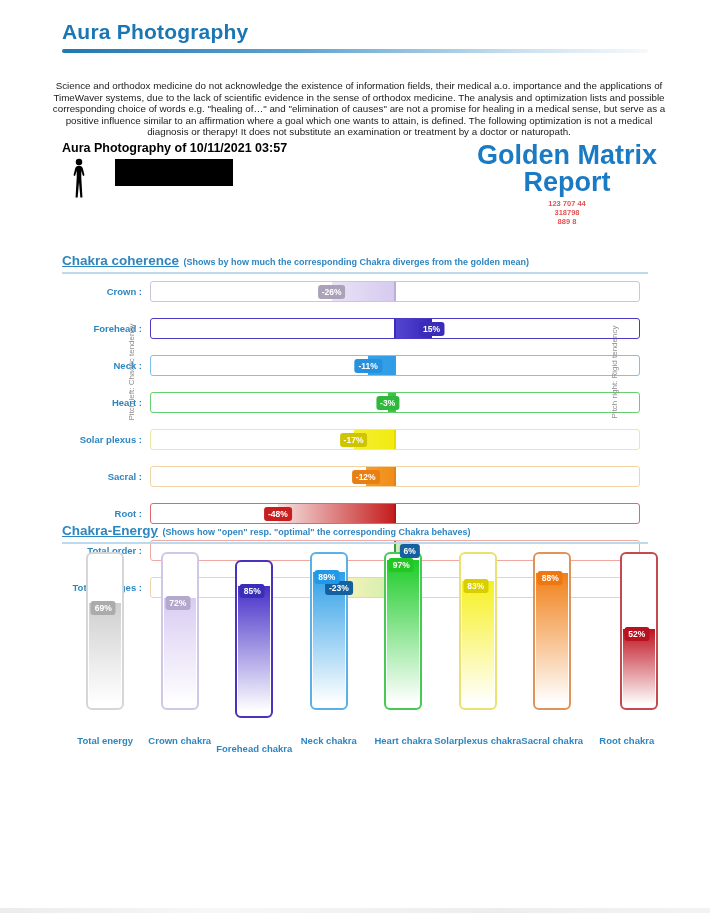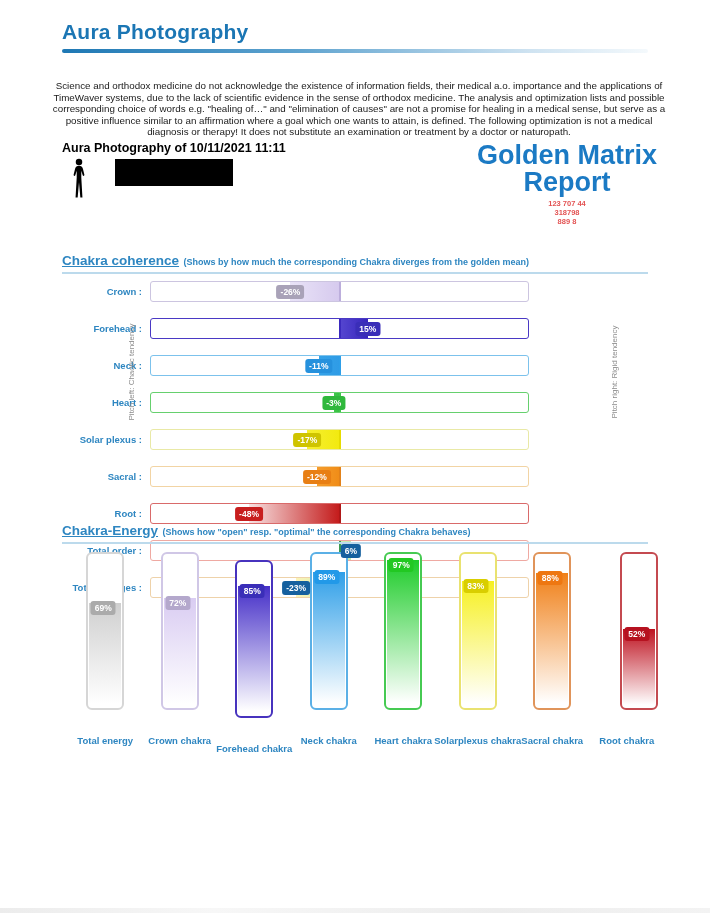--- a/index.html
+++ b/index.html
@@ -21,21 +21,21 @@
 
   
   .section-header{position:absolute;left:62px;width:586px;border-bottom:2px solid #bcdaec;padding-bottom:3px;}
   .section-heading{color:#2e86c1;font-size:13.5px;font-weight:bold;text-decoration:underline;}
   .section-sub{color:#2e86c1;font-size:9px;font-weight:bold;}
 
   
   .co-chart{position:absolute;left:62px;top:281px;width:586px;}
   .co-row{display:flex;align-items:center;height:21px;margin-bottom:16px;}
   .co-label{width:80px;text-align:right;padding-right:8px;font-size:9.5px;font-weight:bold;color:#2e86c1;white-space:nowrap;}
-  .co-bar{position:relative;width:379px;height:21px;border:1px solid #ccc;border-radius:3px;background:#fff;box-sizing:border-box;}
+  .co-bar{position:relative;width:490px;height:21px;border:1px solid #ccc;border-radius:3px;background:#fff;box-sizing:border-box;}
   .co-center{position:absolute;left:50%;top:0;bottom:0;width:2px;margin-left:-1px;}
   .co-fill{position:absolute;top:0;bottom:0;}
   .co-badge{position:absolute;top:50%;transform:translate(-50%,-50%);color:#fff;font-size:8.5px;font-weight:bold;
     padding:2px 4px;border-radius:3px;white-space:nowrap;z-index:2;}
   .axis-label{position:absolute;font-size:8px;color:#8d8d8d;white-space:nowrap;}
   .axis-left{left:131px;top:372px;transform:translate(-50%,-50%) rotate(-90deg);}
   .axis-right{left:614px;top:372px;transform:translate(-50%,-50%) rotate(-90deg);}
 
   
   .en-chart{position:absolute;left:68px;top:552px;width:596px;display:flex;}
@@ -51,21 +51,21 @@
 </head>
 <body>
 
 <div class="page">
 
   <div class="page-title">Aura Photography</div>
   <div class="title-rule"></div>
 
   <div class="disclaimer">Science and orthodox medicine do not acknowledge the existence of information fields, their medical a.o. importance and the applications of TimeWaver systems, due to the lack of scientific evidence in the sense of orthodox medicine. The analysis and optimization lists and possible corresponding choice of words e.g. "healing of…" and "elimination of causes" are not a promise for healing in a medical sense, but serve as a positive influence similar to an affirmation where a goal which one wants to attain, is defined. The following optimization is not a medical diagnosis or therapy! It does not substitute an examination or treatment by a doctor or naturopath.</div>
 
-  <div class="session-heading">Aura Photography of 10/11/2021 11:11</div>
+  <div class="session-heading">Aura Photography of 10/11/2021 03:57</div>
 
   <svg class="person-icon" viewBox="0 0 20 44" xmlns="http://www.w3.org/2000/svg">
     <circle cx="10" cy="4.2" r="3.4" fill="#000"></circle>
     <path fill="#000" d="M10 8.2 C7.8 8.2 6.4 9.3 5.9 11.2 L4.4 17.4 C4.1 18.9 5.6 19.5 6.1 18.1 L7.6 13.4 L7.6 20.5 L6.4 41.5 L8.6 41.5 L10 25.5 L11.4 41.5 L13.6 41.5 L12.4 20.5 L12.4 13.4 L13.9 18.1 C14.4 19.5 15.9 18.9 15.6 17.4 L14.1 11.2 C13.6 9.3 12.2 8.2 10 8.2 Z"></path>
   </svg>
   <div class="redacted-bar"></div>
 
   <div class="report-block">
     <div class="report-title">
       <div>Golden Matrix</div>

